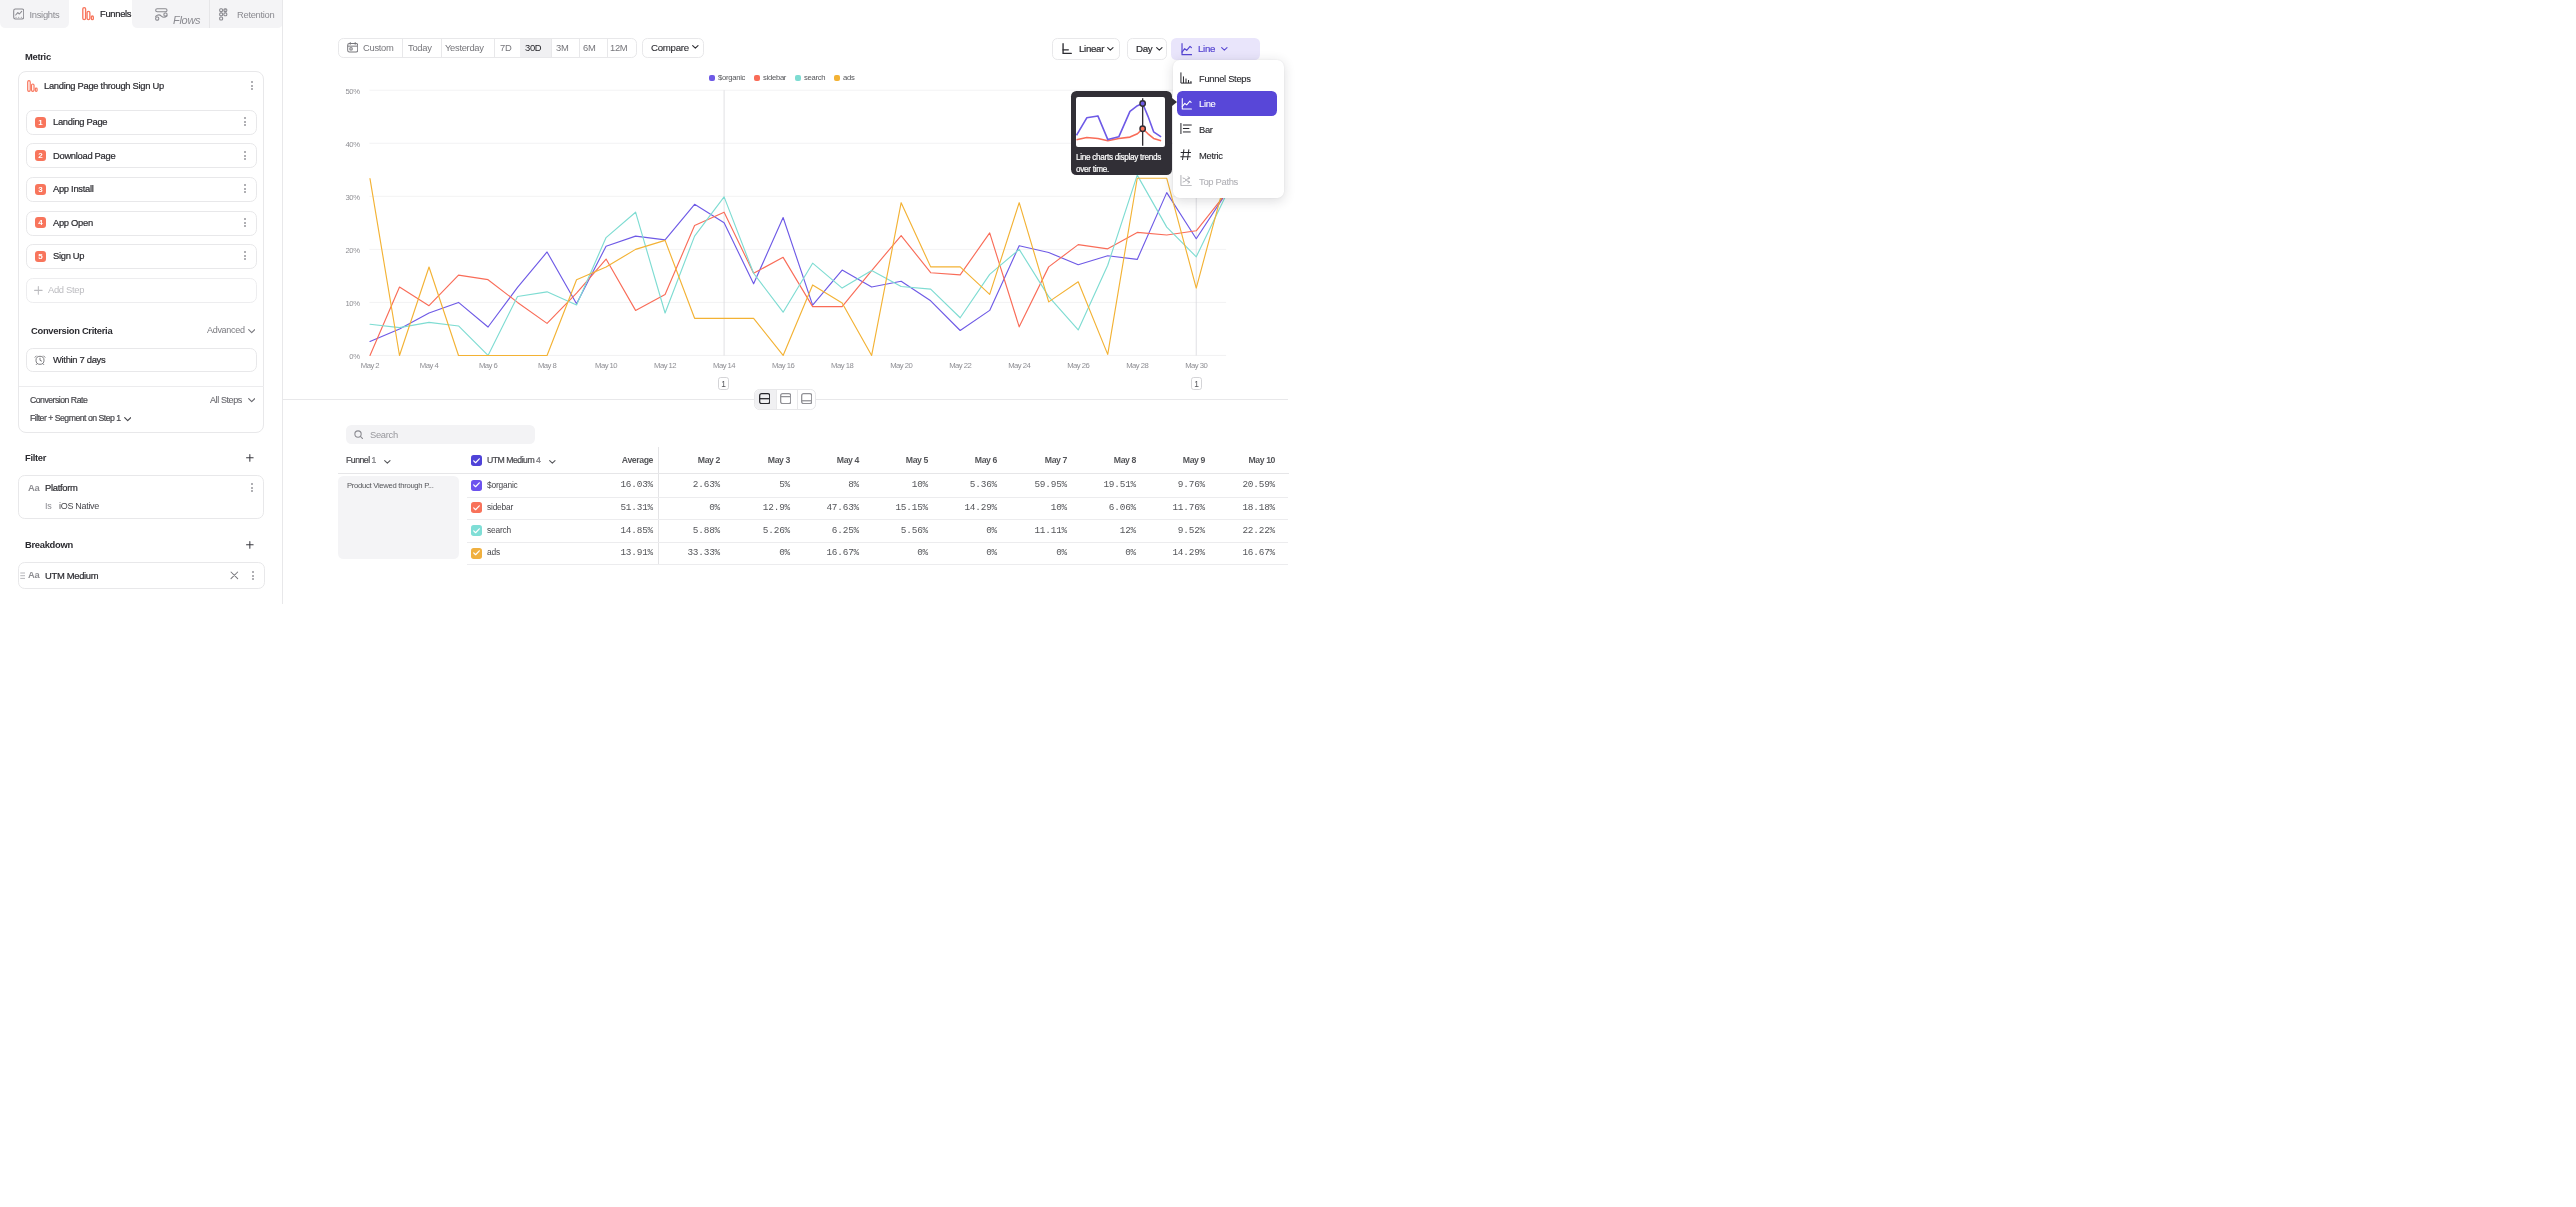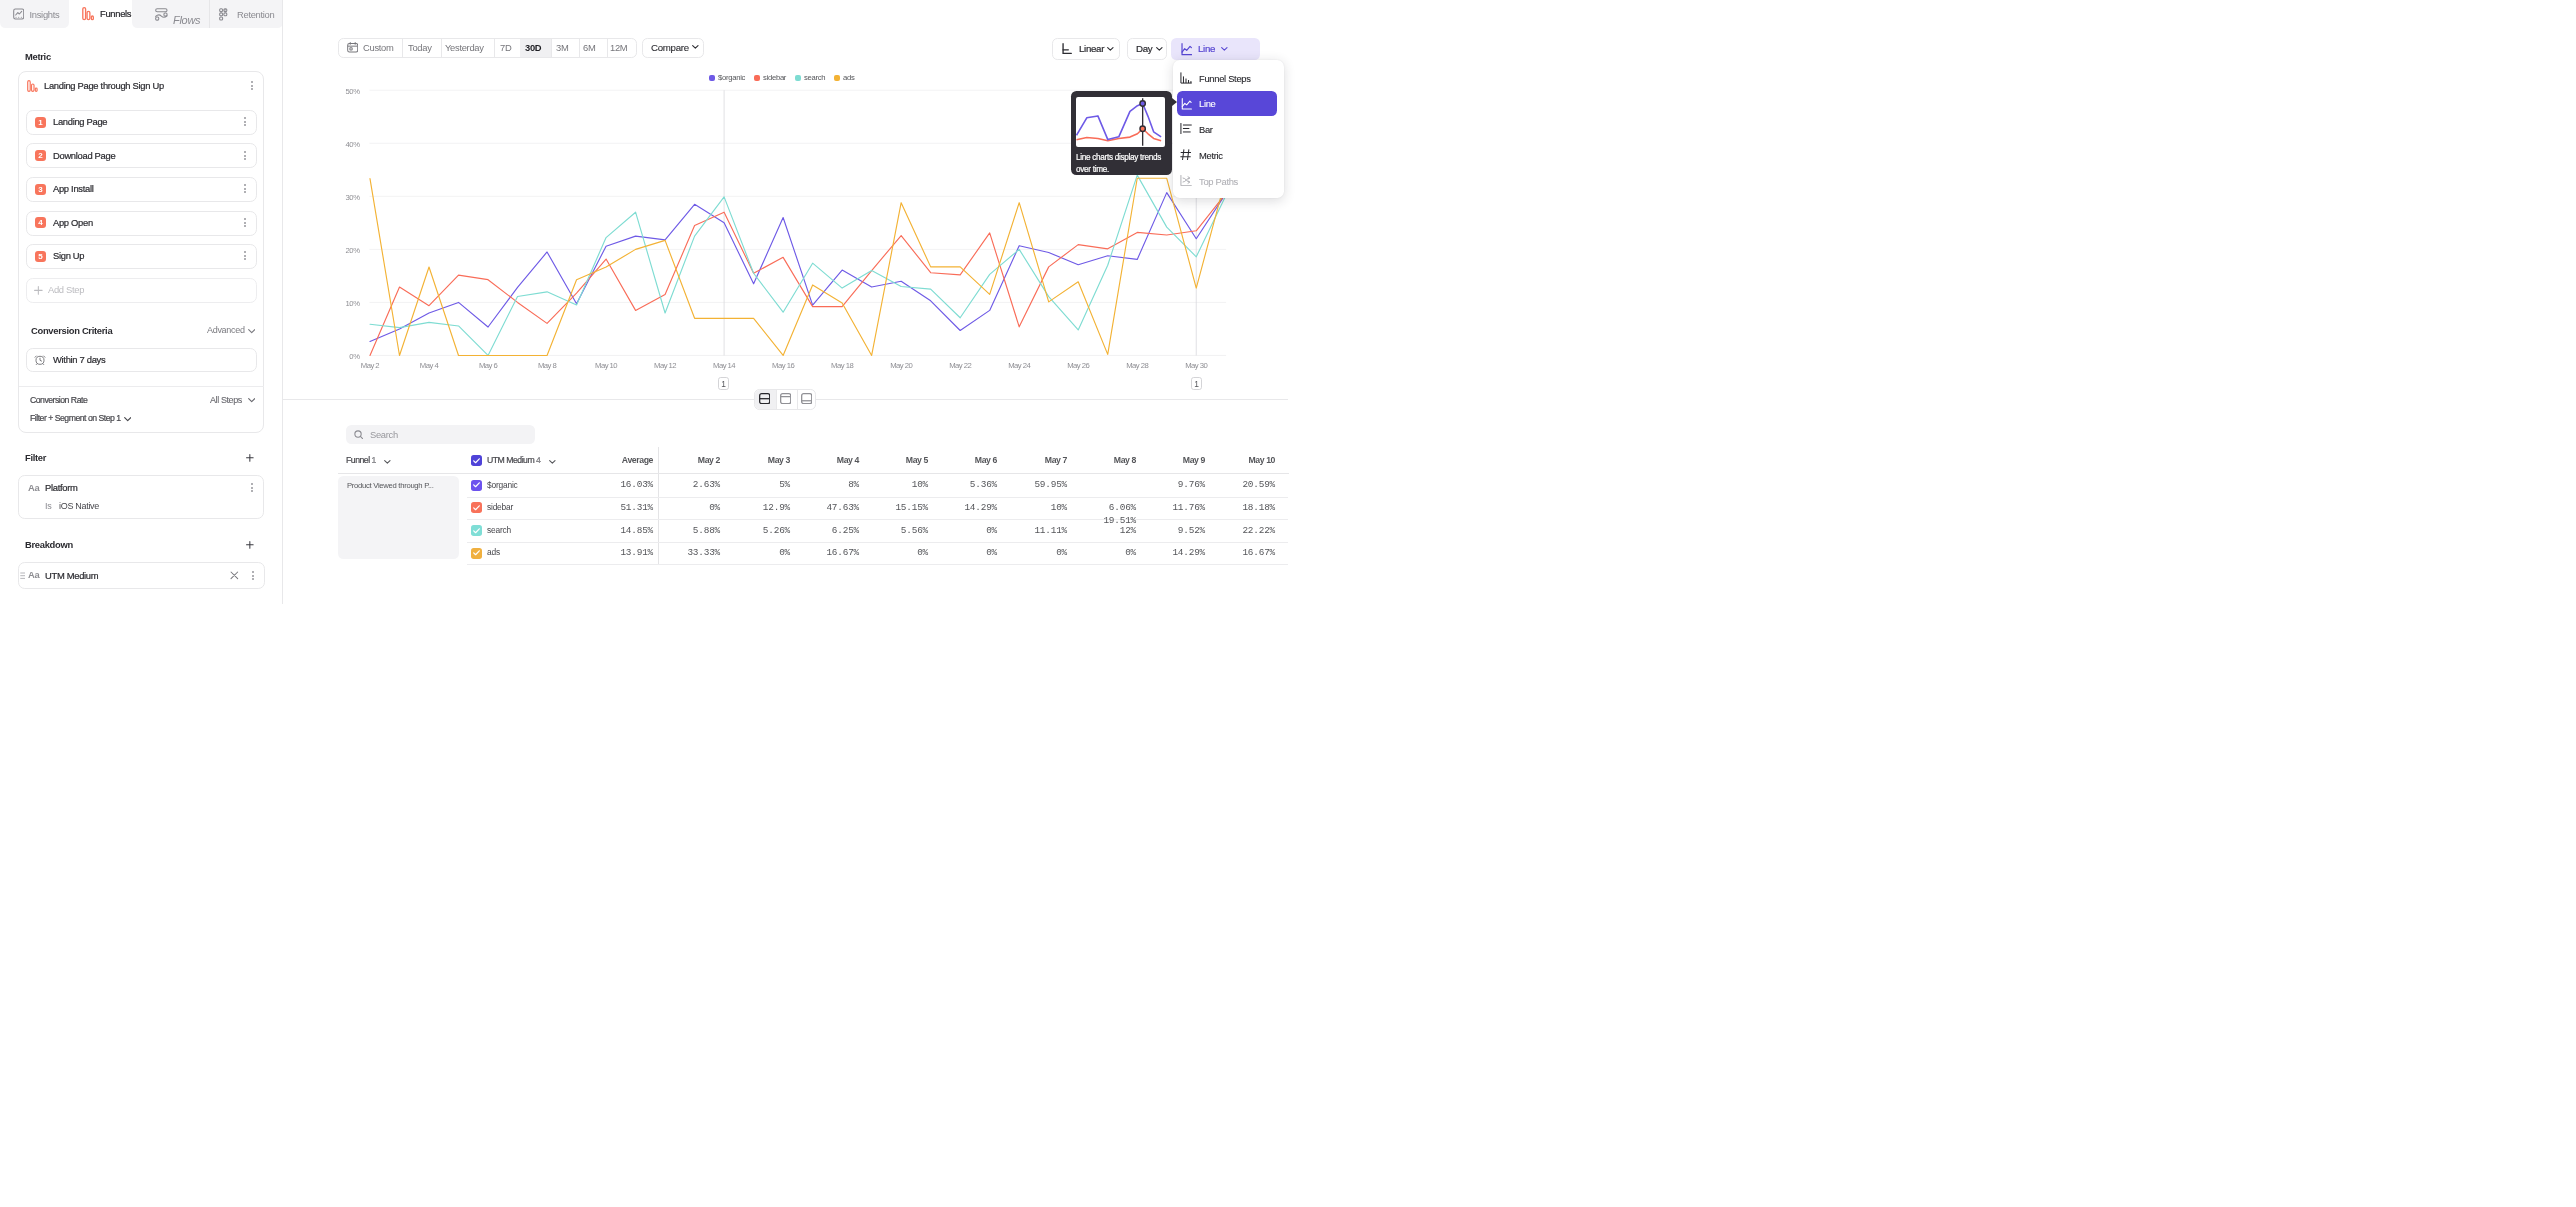--- a/index.html
+++ b/index.html
@@ -209,21 +209,21 @@
 <svg class="abs ic" style="left:347px;top:42px;" width="11.4" height="10.7" viewBox="0 0 17 16" fill="none" stroke="#76767b" stroke-width="1.5">
     <rect x="1" y="2.2" width="15" height="12.8" rx="2.6"></rect>
     <path d="M1.4 6.2 H15.6"></path>
     <path d="M4.8 0.8 V3.4 M12.2 0.8 V3.4" stroke-linecap="round"></path>
     <rect x="4.3" y="8.6" width="3.4" height="3.4" rx="0.8"></rect>
   </svg>
 <div class="txt" style="left:363px;top:42px;font-size:9.4px;letter-spacing:-0.3px;color:#76767b;">Custom</div>
 <div class="txt" style="left:408px;top:42px;font-size:9.4px;letter-spacing:-0.3px;color:#76767b;">Today</div>
 <div class="txt" style="left:445px;top:42px;font-size:9.4px;letter-spacing:-0.3px;color:#76767b;">Yesterday</div>
 <div class="txt" style="left:500px;top:42px;font-size:9.4px;letter-spacing:-0.3px;color:#76767b;">7D</div>
-<div class="txt" style="left:525px;top:42px;font-size:9.4px;letter-spacing:-0.3px;color:#1e1e23;font-weight:bold;">30D</div>
+<div class="txt" style="left:525px;top:42px;font-size:9.4px;letter-spacing:-0.3px;color:#1e1e23;font-weight:normal;">30D</div>
 <div class="txt" style="left:556px;top:42px;font-size:9.4px;letter-spacing:-0.3px;color:#76767b;">3M</div>
 <div class="txt" style="left:583px;top:42px;font-size:9.4px;letter-spacing:-0.3px;color:#76767b;">6M</div>
 <div class="txt" style="left:610px;top:42px;font-size:9.4px;letter-spacing:-0.3px;color:#76767b;">12M</div>
 
 <div class="abs" style="left:642px;top:38px;width:62px;height:19.5px;border:0.7px solid #e8e8ea;border-radius:5.4px;background:#fff;"></div>
 <div class="txt" style="left:651px;top:42px;font-size:9.7px;letter-spacing:-0.3px;color:#2b2b30;-webkit-text-stroke:0.1px #2b2b30;">Compare</div>
 <svg class="abs ic" style="left:692px;top:45px;" width="6.7" height="4" viewBox="0 0 10 6" fill="none" stroke="#2b2b30" stroke-width="1.6" stroke-linecap="round" stroke-linejoin="round">
     <path d="M1 0.8 L5 4.8 L9 0.8"></path>
   </svg>
 
@@ -395,21 +395,21 @@
 <div class="txt hnum" style="left:1042px;top:455px;width:94px;">May 8</div>
 <div class="txt hnum" style="left:1111px;top:455px;width:94px;">May 9</div>
 <div class="txt hnum" style="left:1181px;top:455px;width:94px;">May 10</div>
 <div class="txt num" style="left:559px;top:479px;width:94px;">16.03%</div>
 <div class="txt num" style="left:626px;top:479px;width:94px;">2.63%</div>
 <div class="txt num" style="left:696px;top:479px;width:94px;">5%</div>
 <div class="txt num" style="left:765px;top:479px;width:94px;">8%</div>
 <div class="txt num" style="left:834px;top:479px;width:94px;">10%</div>
 <div class="txt num" style="left:903px;top:479px;width:94px;">5.36%</div>
 <div class="txt num" style="left:973px;top:479px;width:94px;">59.95%</div>
-<div class="txt num" style="left:1042px;top:479px;width:94px;margin-top:36px;">19.51%</div>
+<div class="txt num" style="left:1042px;top:479px;width:94px;">19.51%</div>
 <div class="txt num" style="left:1111px;top:479px;width:94px;">9.76%</div>
 <div class="txt num" style="left:1181px;top:479px;width:94px;">20.59%</div>
 <div class="txt num" style="left:559px;top:502px;width:94px;">51.31%</div>
 <div class="txt num" style="left:626px;top:502px;width:94px;">0%</div>
 <div class="txt num" style="left:696px;top:502px;width:94px;">12.9%</div>
 <div class="txt num" style="left:765px;top:502px;width:94px;">47.63%</div>
 <div class="txt num" style="left:834px;top:502px;width:94px;">15.15%</div>
 <div class="txt num" style="left:903px;top:502px;width:94px;">14.29%</div>
 <div class="txt num" style="left:973px;top:502px;width:94px;">10%</div>
 <div class="txt num" style="left:1042px;top:502px;width:94px;">6.06%</div>

